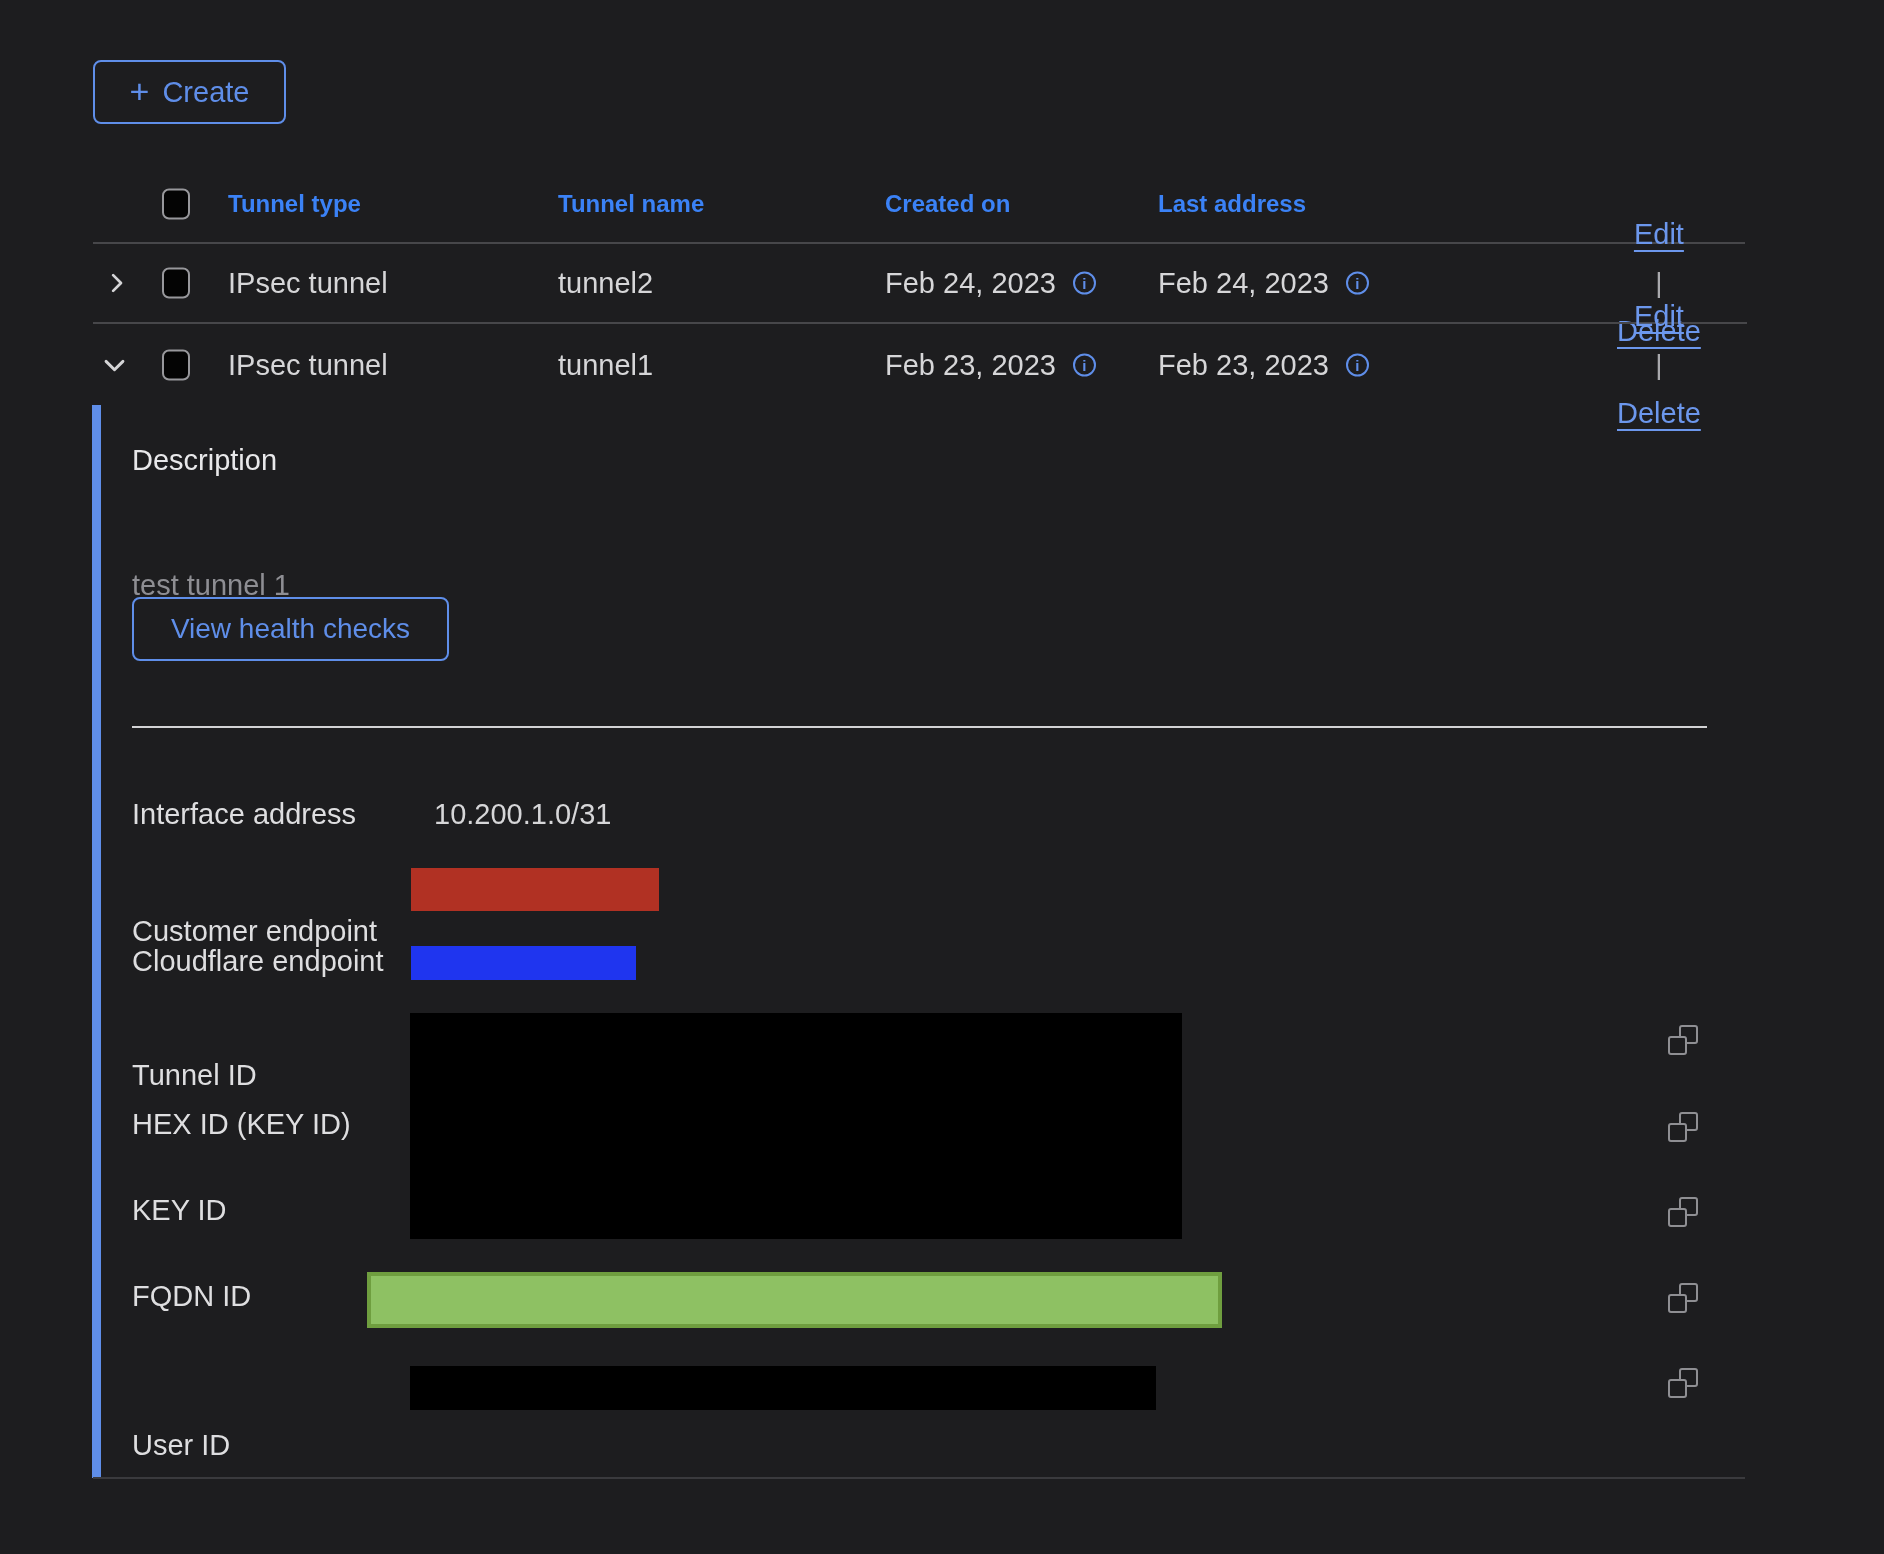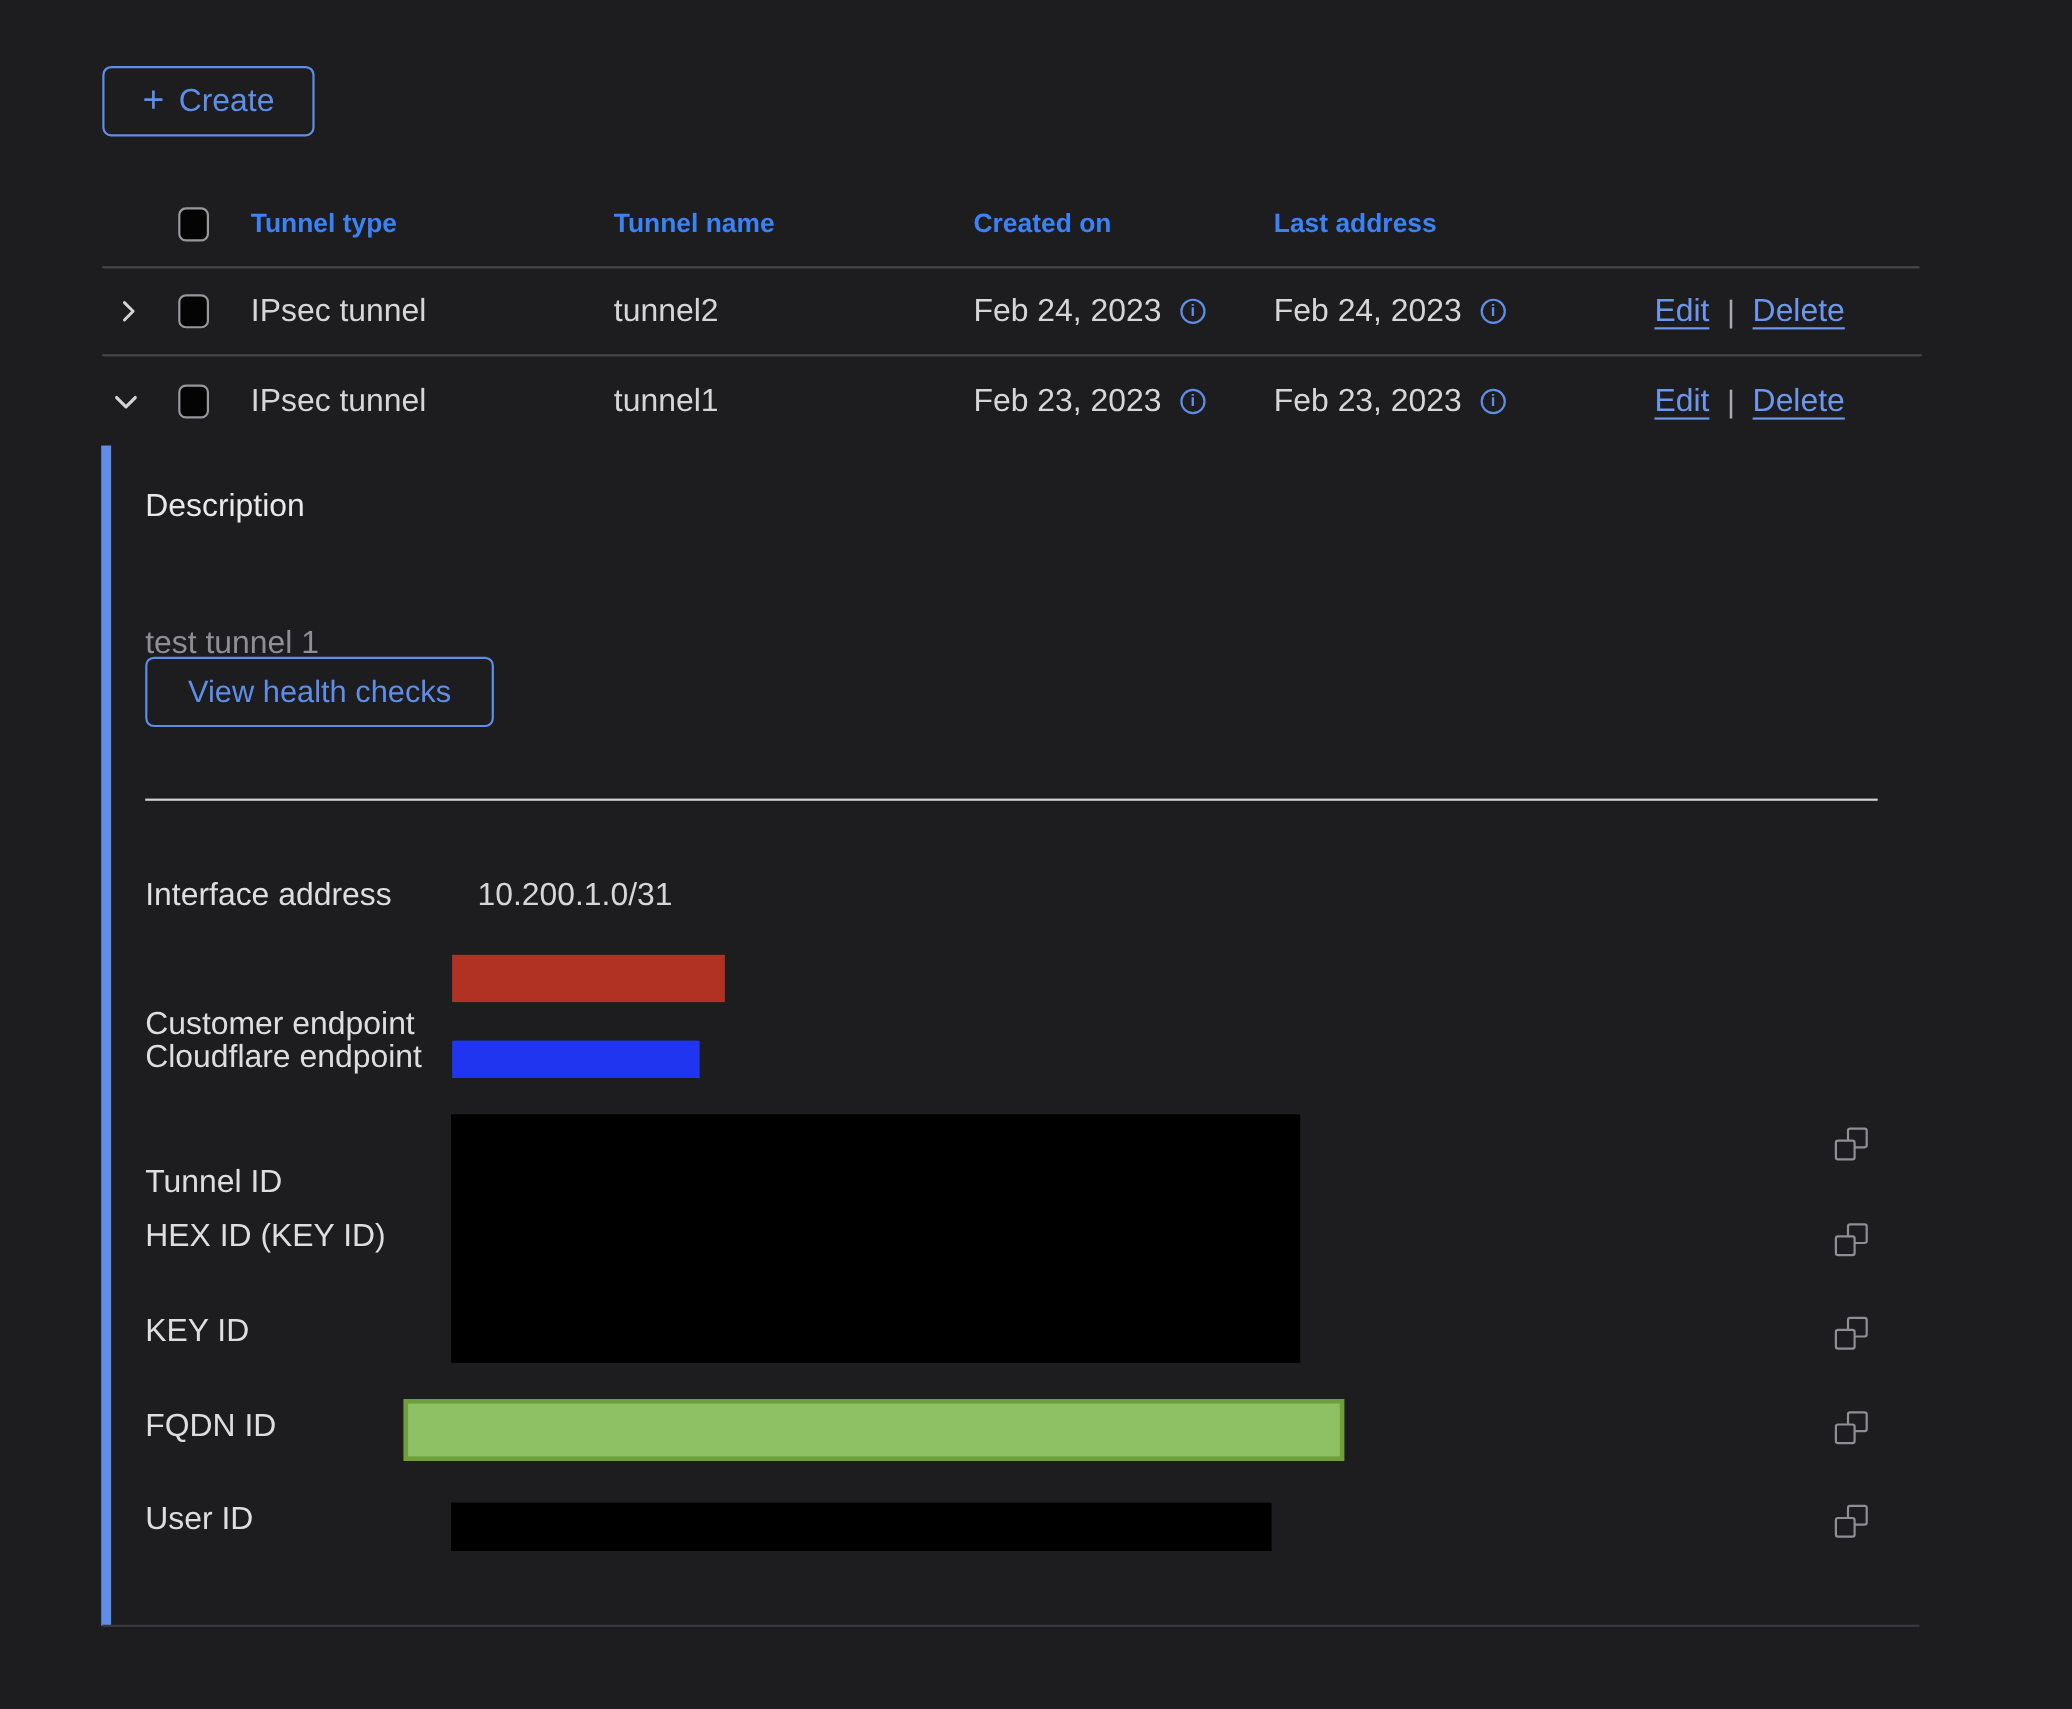--- a/index.html
+++ b/index.html
@@ -29,21 +29,21 @@
   .t-row { position:absolute; left:93px; width:1652px; }
   .t-cell { position:absolute; top:50%; transform:translateY(-50%); white-space:nowrap; }
   .hdr { font-weight:bold; font-size:24px; color:#3b82f6; }
   .cell-txt { font-size:29px; color:#d6d6d8; }
   .col-chevron { left:10px; }
   .col-check   { left:69px; }
   .col-type    { left:135px; }
   .col-name    { left:465px; }
   .col-created { left:792px; }
   .col-modified{ left:1065px; }
-  .col-actions { left:1411px; }
+  .col-actions { left:1524px;flex-direction:column; }
 
   .checkbox {
     width:28px; height:31px;
     border:2px solid #98989c; border-radius:7px;
     background:#040404; cursor:pointer;
   }
   .divider { position:absolute; height:2px; background:#47474a; }
   .divider-light { position:absolute; height:2px; background:#d2d2d4; }
 
   .date-cell { display:flex; align-items:center; gap:17px; }
@@ -180,21 +180,21 @@
   <div class="redact redact-blue"></div>
 
   <div class="lbl" style="top:1059px;">Tunnel ID</div>
   <div class="lbl" style="top:1108px;">HEX ID (KEY ID)</div>
   <div class="lbl" style="top:1194px;">KEY ID</div>
   <div class="redact redact-black-group"></div>
 
   <div class="lbl" style="top:1280px;">FQDN ID</div>
   <div class="redact redact-green"></div>
 
-  <div class="lbl" style="top:1365px;">User ID</div>
+  <div class="lbl" style="top:1429px;">User ID</div>
   <div class="redact redact-black-user"></div>
 
   <div class="copy-icon" style="top:1025px;">
       <div class="back"></div>
       <div class="front"></div>
     </div>
   <div class="copy-icon" style="top:1112px;">
       <div class="back"></div>
       <div class="front"></div>
     </div>

